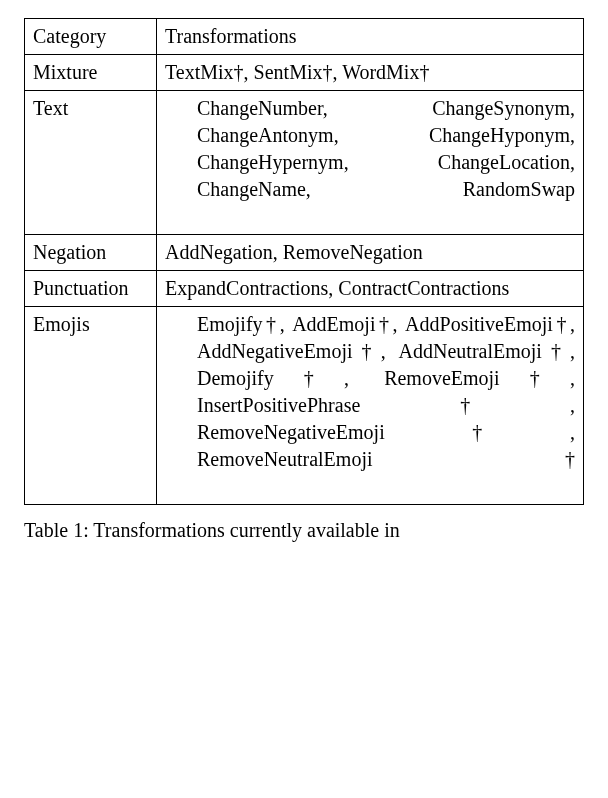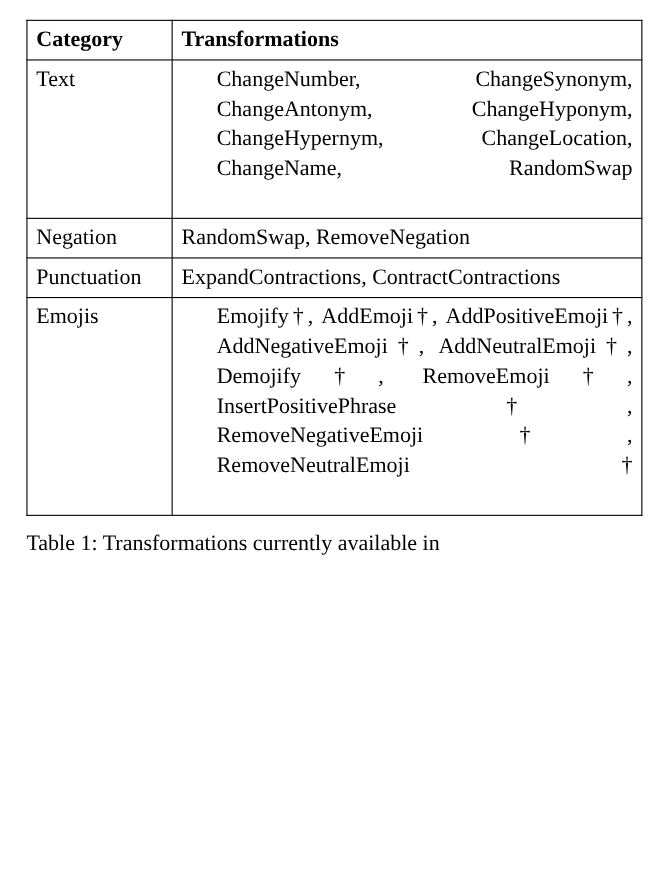--- a/index.html
+++ b/index.html
@@ -18,21 +18,21 @@
       border-collapse: collapse;
       width: 100%;
       table-layout: fixed;
       font-size: 20px;
       line-height: 1.35;
     }
     table, th, td {
       border: 1px solid #000;
     }
     th {
-      font-weight: bold;
+      font-weight: normal;
       text-align: left;
       padding: 4px 8px 4px 8px;
       vertical-align: top;
     }
     td {
       padding: 4px 8px 4px 8px;
       vertical-align: top;
       word-wrap: break-word;
       overflow-wrap: break-word;
     }
@@ -64,26 +64,30 @@
       <col class="trans">
     </colgroup>
     <thead>
       <tr>
         <th>Category</th>
         <th>Transformations</th>
       </tr>
     </thead>
     <tbody>
       <tr>
+        <td>Mixture</td>
+        <td>TextMix†, SentMix†, WordMix†</td>
+      </tr>
+      <tr>
         <td>Text</td>
         <td class="justify">ChangeNumber, ChangeSynonym, ChangeAntonym, ChangeHyponym, ChangeHypernym, ChangeLocation, ChangeName, RandomSwap</td>
       </tr>
       <tr>
         <td>Negation</td>
-        <td>RandomSwap, RemoveNegation</td>
+        <td>AddNegation, RemoveNegation</td>
       </tr>
       <tr>
         <td>Punctuation</td>
         <td>ExpandContractions, ContractContractions</td>
       </tr>
       <tr>
         <td>Emojis</td>
         <td class="justify">Emojify†, AddEmoji†, AddPositiveEmoji†, AddNegativeEmoji†, AddNeutralEmoji†, Demojify†, RemoveEmoji†, InsertPositivePhrase†, RemoveNegativeEmoji†, RemoveNeutralEmoji†</td>
       </tr>
     </tbody>

